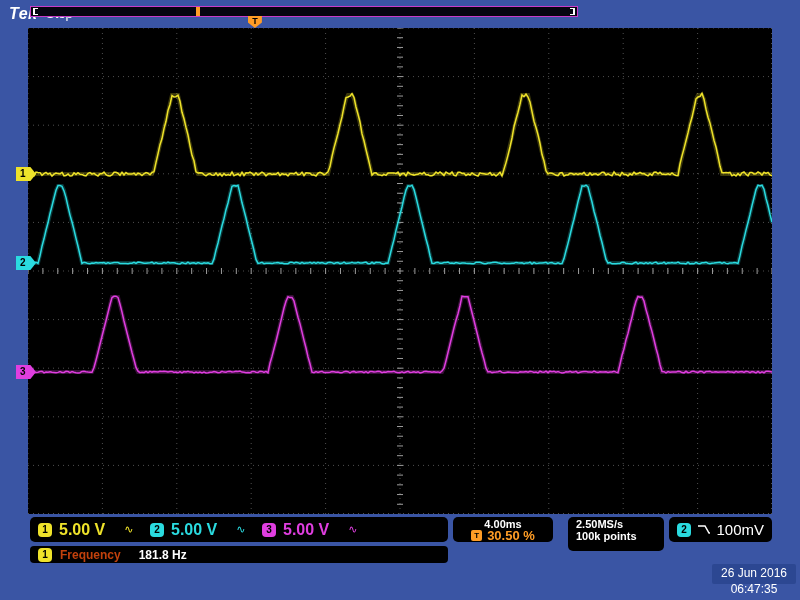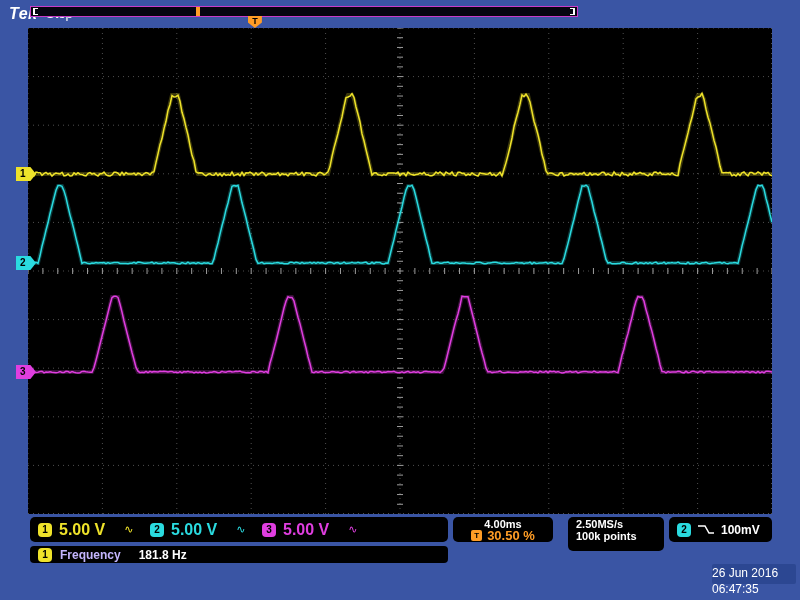--- a/index.html
+++ b/index.html
@@ -32,28 +32,28 @@
 
   .hbox{left:453px;top:517px;width:100px;height:25px;padding:1px 18px}
   .hline1{color:#fff;font-weight:bold;font-size:11px;text-align:center;line-height:12px}
   .hline2{display:flex;align-items:center;justify-content:center;gap:5px;line-height:11px}
   .tbadge{display:inline-block;width:11px;height:11px;border-radius:2px;color:#000;font-weight:bold;font-size:8px;line-height:11px;text-align:center}
   .trigpos{font-weight:bold;font-size:13px}
 
   .acqbox{left:568px;top:517px;width:96px;height:34px;padding:1px 8px;color:#fff;font-weight:bold;font-size:11px;line-height:12px}
 
   .trigbox{left:669px;top:517px;width:103px;height:25px;display:flex;align-items:center;gap:6px;padding:0 8px}
-  .triglevel{color:#fff;font-weight:bold;font-size:12px}
+  .triglevel{color:#fff;font-weight:normal;font-size:15px}
 
   .measbox{left:30px;top:546px;width:418px;height:17px;border-radius:4px;display:flex;align-items:center;gap:8px;padding:0 8px}
   .measlabel{font-weight:bold;font-size:12px}
   .measvalue{color:#fff;font-weight:bold;font-size:12px;margin-left:10px}
 
   .datetime{position:absolute;left:712px;top:564px;width:84px;height:20px;background:#2c4792;color:#fff;
-    font-size:12px;text-align:left;line-height:16px;padding-top:1px;border-radius:2px}
+    font-size:12px;text-align:center;line-height:16px;padding-top:1px;border-radius:2px}
 </style>
 </head>
 <body>
 
 <div class="screen">
 
   <div class="tek-logo">Tek</div>
   <div class="status">Stop</div>
 
   <div class="recordbar" id="recordbar" style="border-color: rgb(200, 60, 200);">
@@ -236,21 +236,21 @@
   <div class="box trigbox">
     <span class="badge" id="trigsrcbadge" style="background: rgb(42, 219, 224);">2</span>
     <svg width="18" height="13">
       <polyline points="1,3 8,3 12,10 17,10" fill="none" stroke="#ffffff" stroke-width="1.5"></polyline>
     </svg>
     <span class="triglevel">100mV</span>
   </div>
 
   <div class="box measbox">
     <span class="badge" id="measbadge" style="background: rgb(239, 227, 42);">1</span>
-    <span class="measlabel" id="measlabel" style="color: #c4b5fd; text-align: center;">Frequency</span>
+    <span class="measlabel" id="measlabel" style="color: #c2410c; text-align: center;">Frequency</span>
     <span class="measvalue" id="measvalue">181.8 Hz</span>
   </div>
 
   <div class="datetime">
     <div>26 Jun 2016</div>
     <div>06:47:35</div>
   </div>
 
 </div>
 

